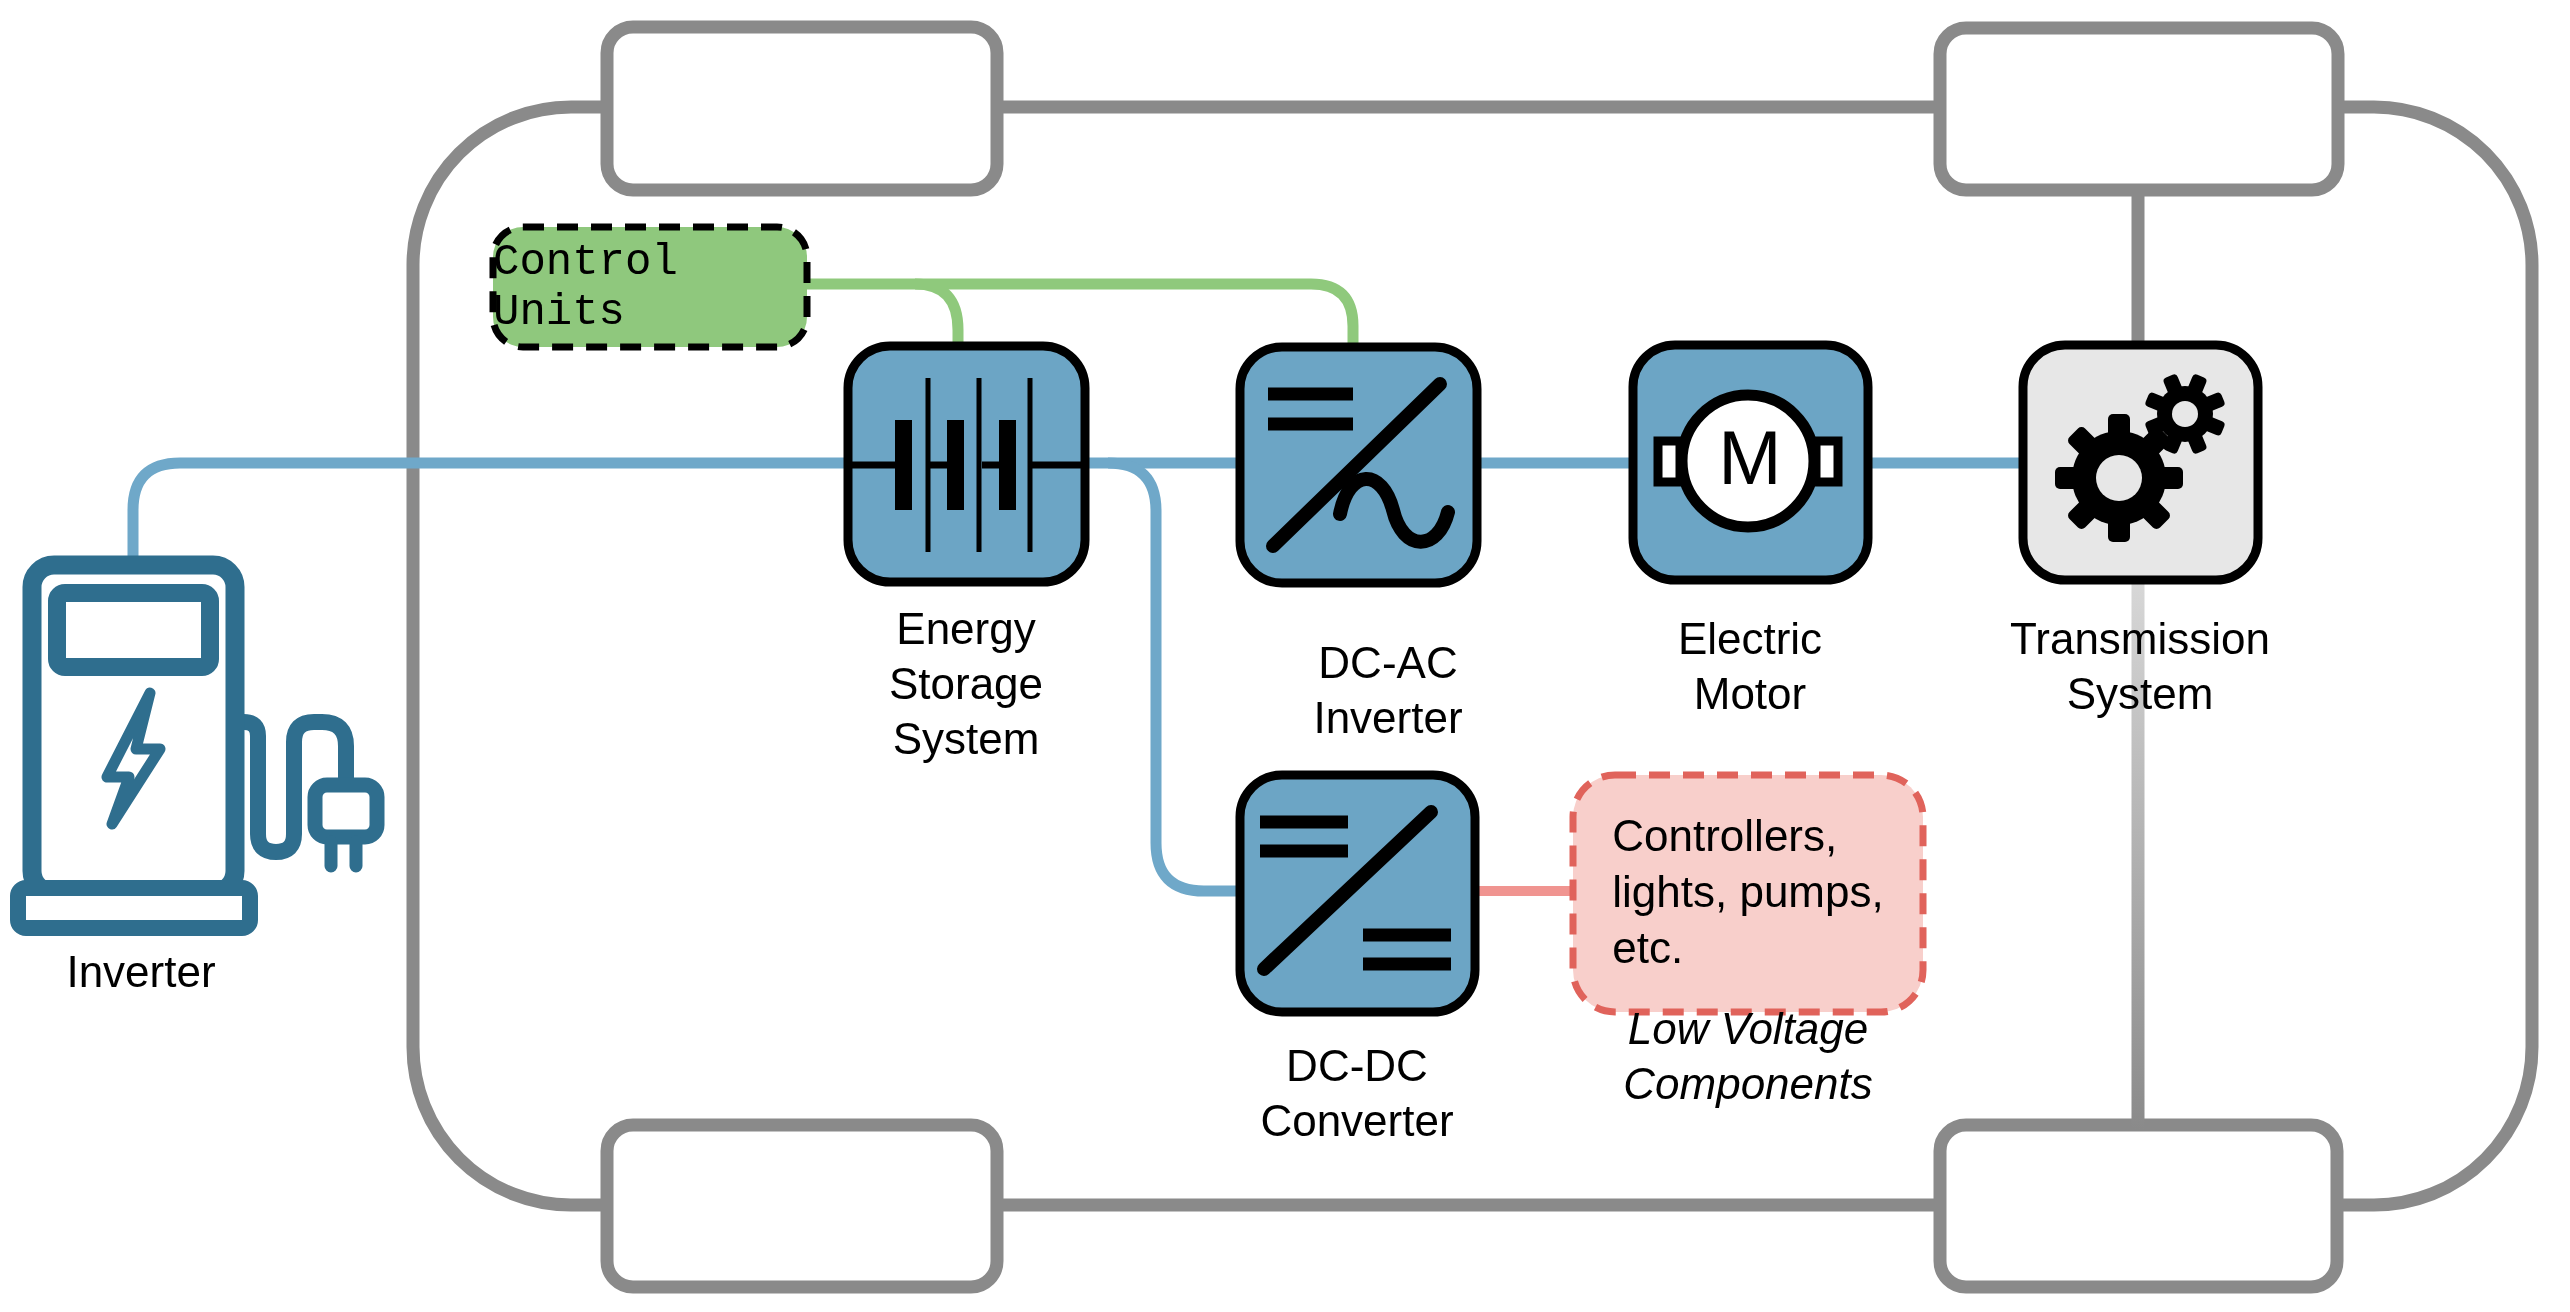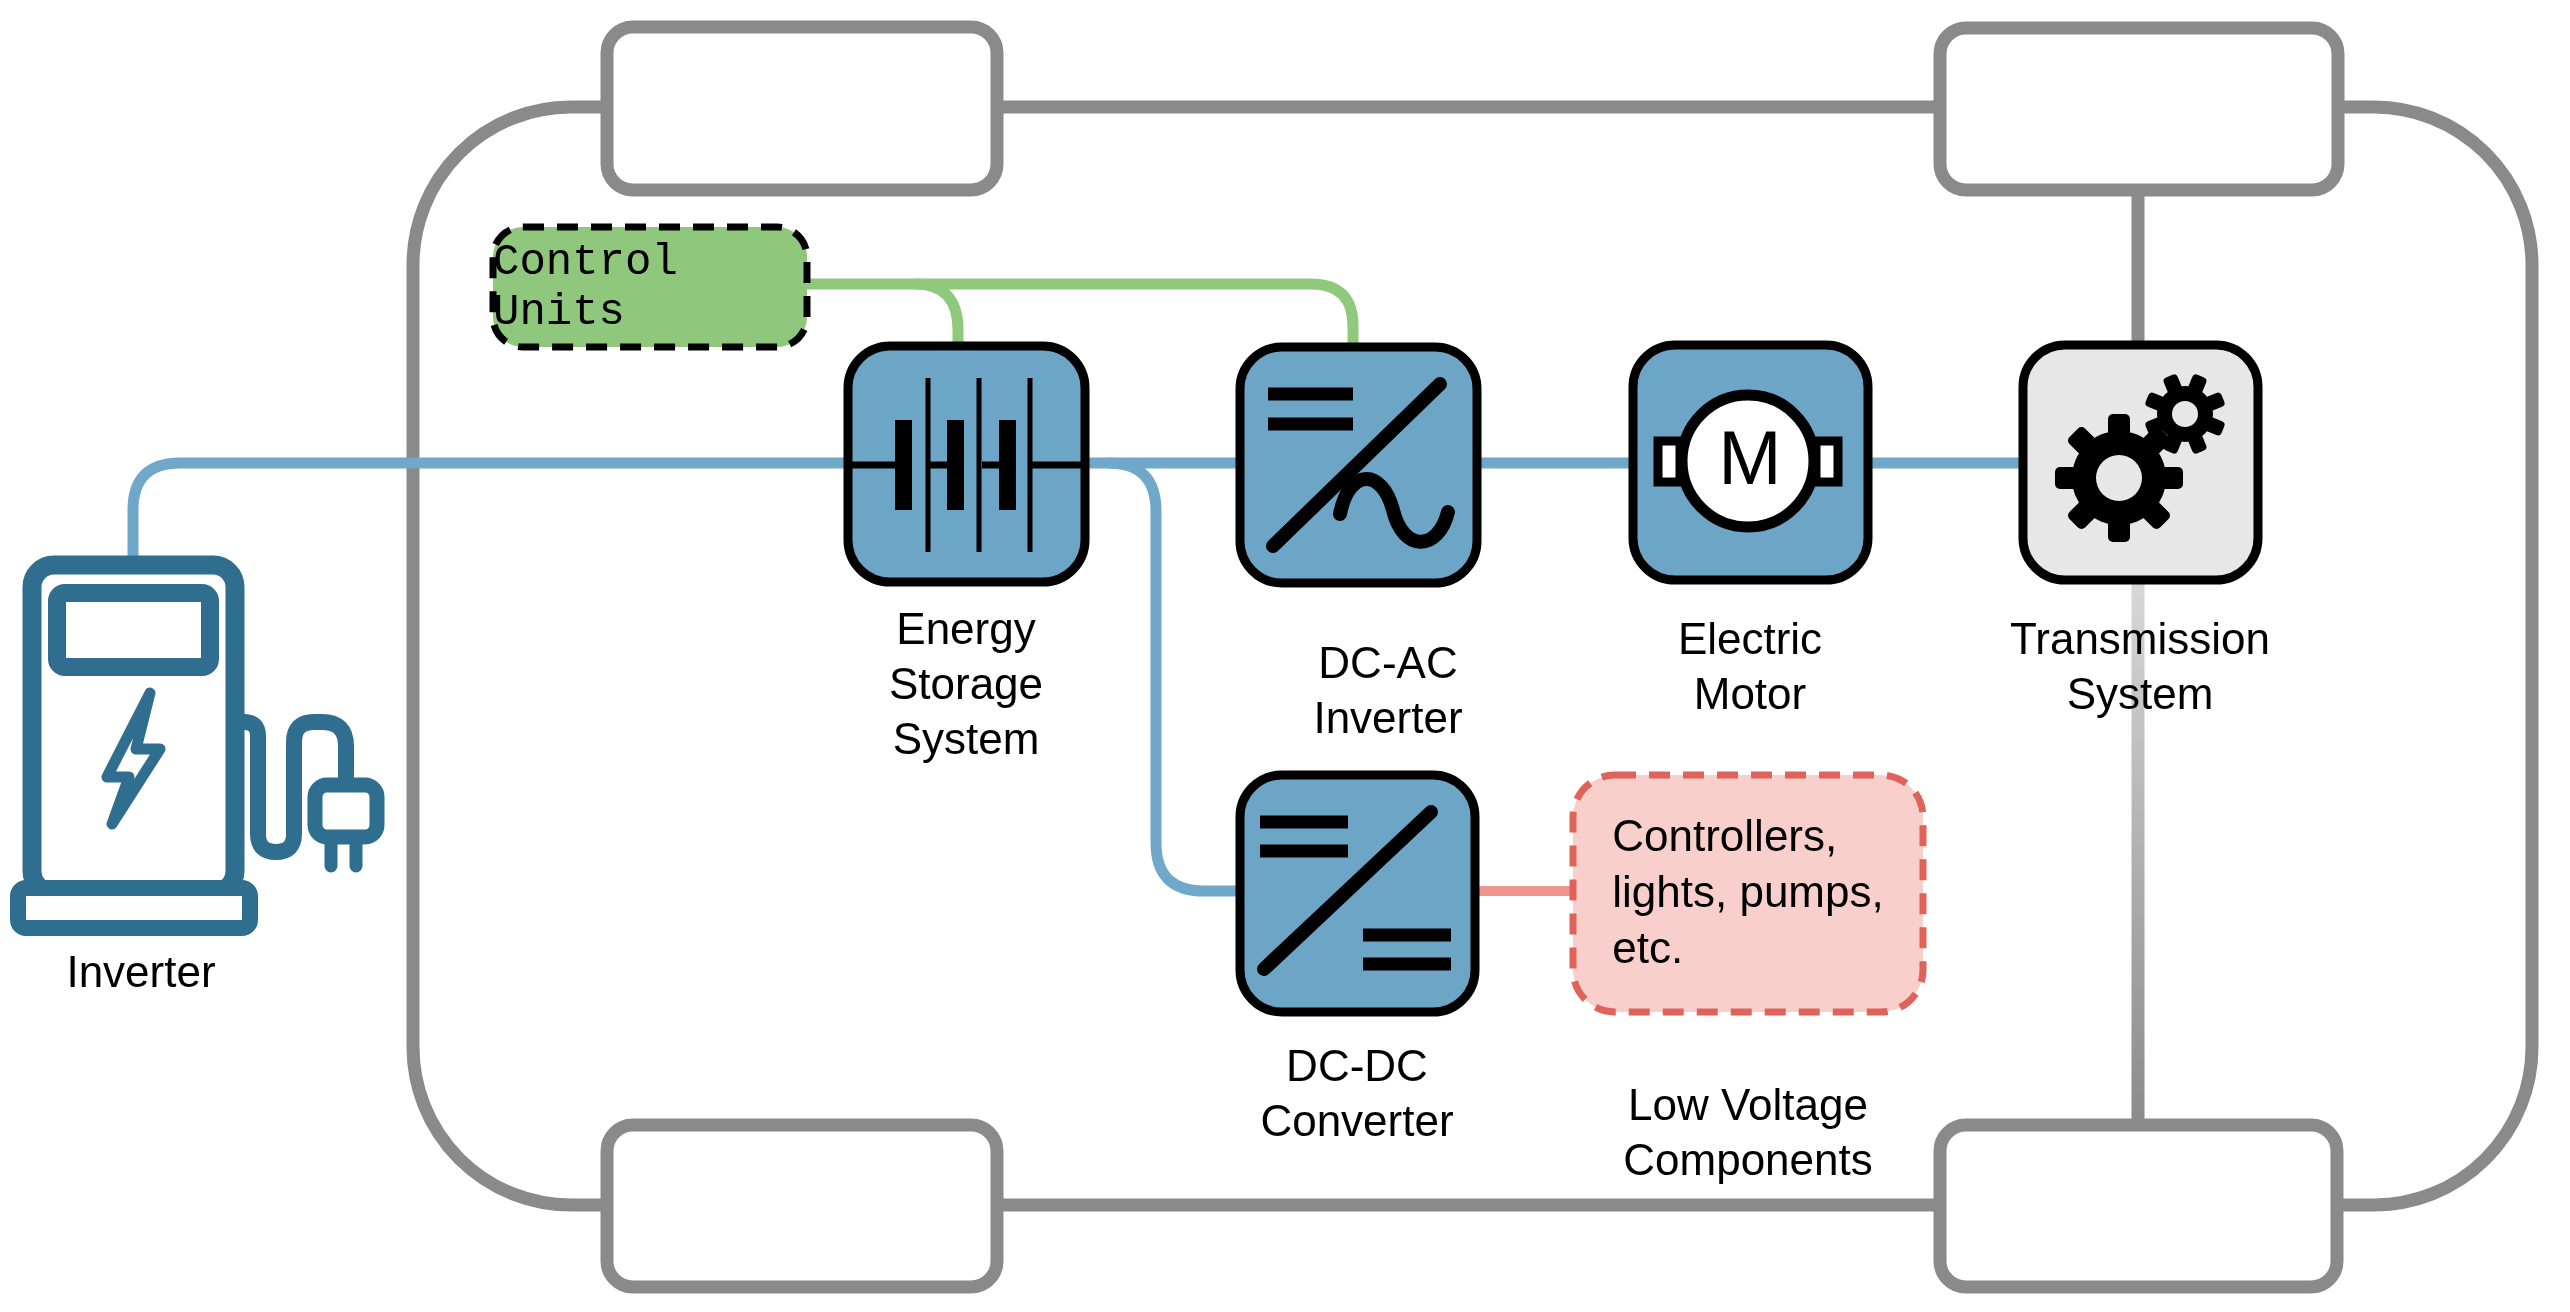--- a/index.html
+++ b/index.html
@@ -156,20 +156,20 @@
 Storage
 System</div>
 <div class="label" style="left:1388px;top:611px;margin-top:24px;">DC-AC
 Inverter</div>
 <div class="label" style="left:1750px;top:611px;">Electric
 Motor</div>
 <div class="label" style="left:2140px;top:611px;">Transmission
 System</div>
 <div class="label" style="left:1357px;top:1038px;">DC-DC
 Converter</div>
-<div class="label" style="left:1748px;top:1077px;">Low Voltage
+<div class="label" style="left:1748px;top:1001px;font-style:italic;">Low Voltage
 Components</div>
 <div class="box-text" style="left:1748px;top:808px;">Controllers,
 lights, pumps,
 etc.</div>
 <div id="motor-symbol">M</div>
 
 </div>
 
 </body></html>

